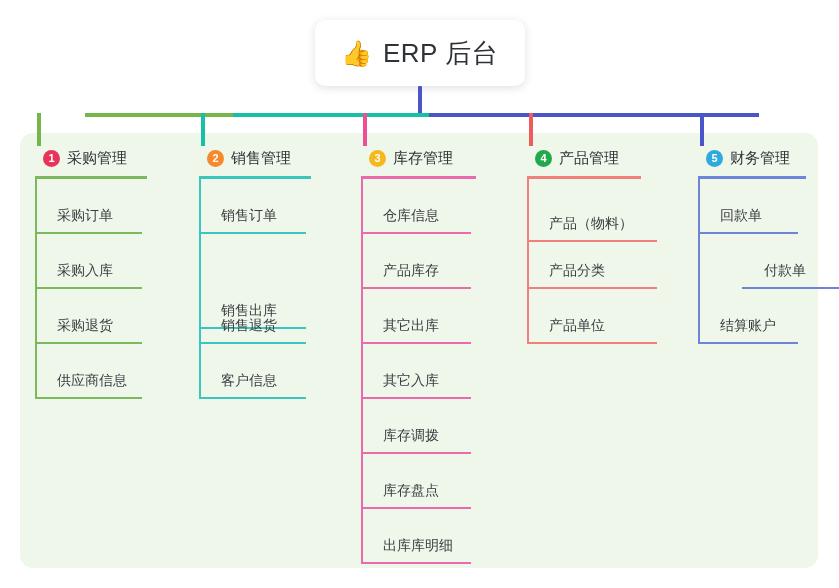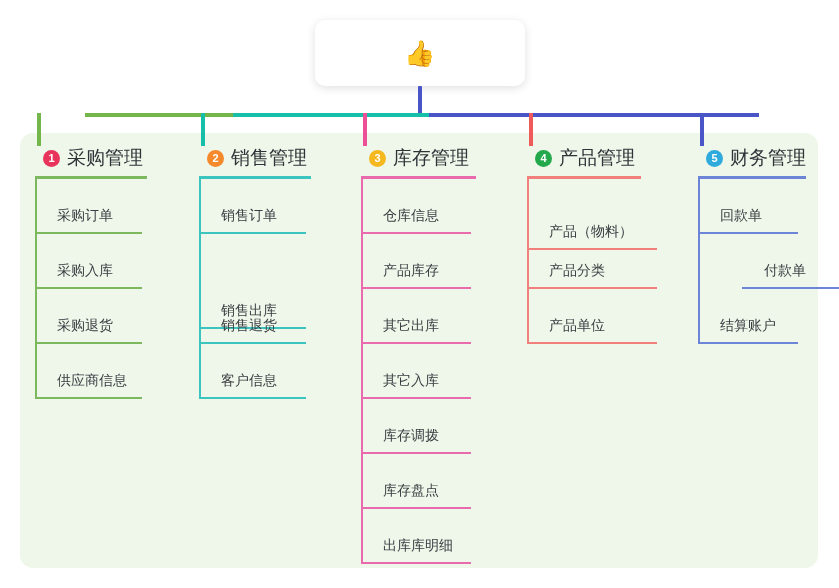--- a/index.html
+++ b/index.html
@@ -90,21 +90,21 @@
     height: 17px;
     border-radius: 50%;
     color: #ffffff;
     font-size: 11px;
     line-height: 17px;
     text-align: center;
     font-weight: bold;
     flex: none;
   }
   .col-title {
-    font-size: 19px;
+    font-size: 15px;
     color: #2f3237;
     white-space: nowrap;
     font-weight: 500;
   }
   .col-underline {
     position: absolute;
     height: 3px;
     top: 31px;
     left: 0;
   }
@@ -143,20 +143,21 @@
 </style>
 </head>
 <body>
 
 <div id="canvas">
 
   <div class="panel"></div>
 
   <div class="root-node">
     <span class="root-emoji">👍</span>
+    <span class="root-label">ERP 后台</span>
   </div>
 
   <div id="connectors">
       <div class="stem" style="left: 418px; top: 86px; height: 30px; background: rgb(74, 85, 200);"></div>
       <div class="hbar" style="left: 85px; top: 113px; width: 148px; background: rgb(116, 182, 74);"></div>
       <div class="hbar" style="left: 233px; top: 113px; width: 196px; background: rgb(23, 191, 168);"></div>
       <div class="hbar" style="left: 429px; top: 113px; width: 330px; background: rgb(74, 85, 200);"></div>
       <div class="drop" style="left: 37px; top: 113px; height: 33px; background: rgb(116, 182, 74);"></div>
       <div class="drop" style="left: 201px; top: 113px; height: 33px; background: rgb(23, 191, 168);"></div>
       <div class="drop" style="left: 363px; top: 113px; height: 33px; background: rgb(237, 79, 151);"></div>
@@ -256,21 +257,21 @@
         </div>
       </div>
       <div class="column" style="left: 527px;">
         <div class="col-head">
           <span class="badge" style="background: rgb(35, 169, 75);">4</span>
           <span class="col-title">产品管理</span>
         </div>
         <div class="col-underline" style="width: 114px; background: rgb(241, 128, 124);"></div>
         <div class="children">
           <div class="spine" style="height: 165px; background: rgb(241, 128, 124);"></div>
-          <div class="child" style="top: 16px; width: 130px;">
+          <div class="child" style="top: 8px; width: 130px;">
             <span class="child-text">产品（物料）</span>
             <div class="child-rule" style="width: 130px; background: rgb(241, 128, 124);"></div>
           </div>
           <div class="child" style="top: 55px; width: 130px;">
             <span class="child-text">产品分类</span>
             <div class="child-rule" style="width: 130px; background: rgb(241, 128, 124);"></div>
           </div>
           <div class="child" style="top: 110px; width: 130px;">
             <span class="child-text">产品单位</span>
             <div class="child-rule" style="width: 130px; background: rgb(241, 128, 124);"></div>

